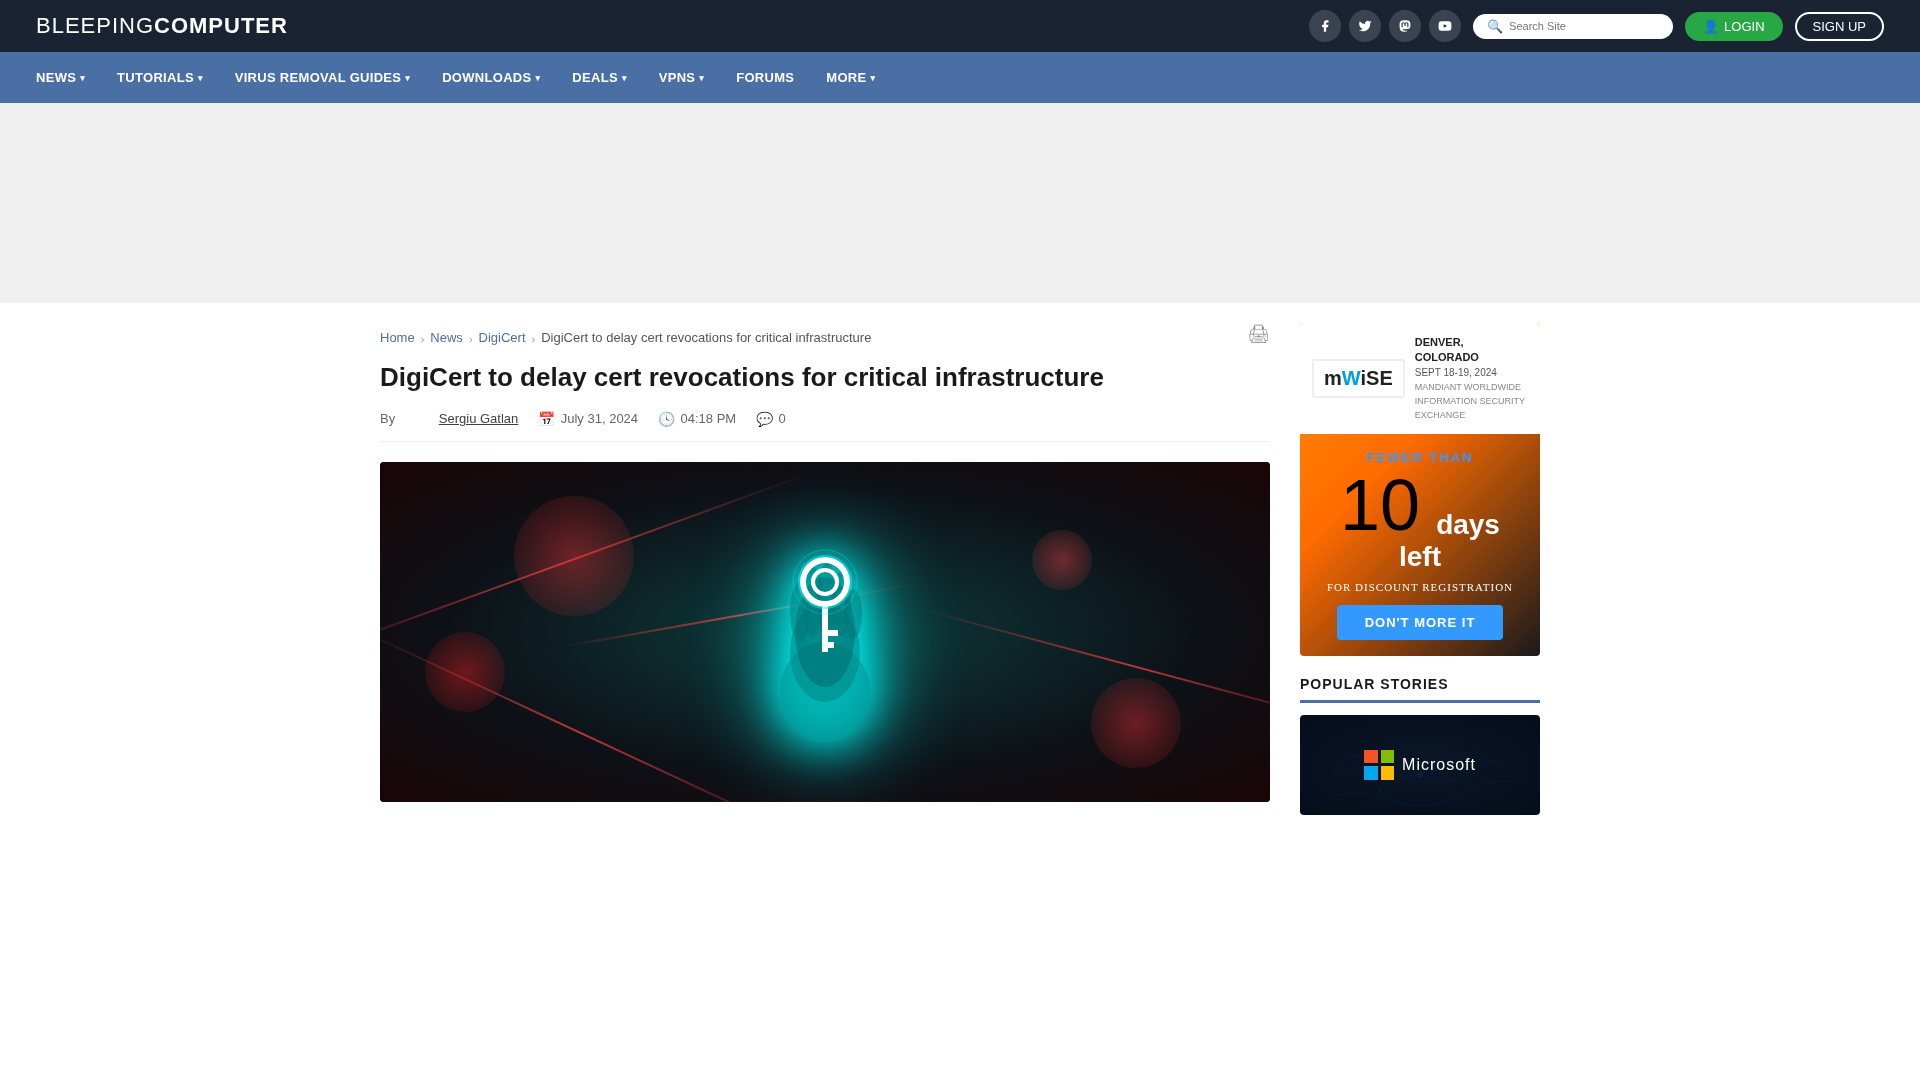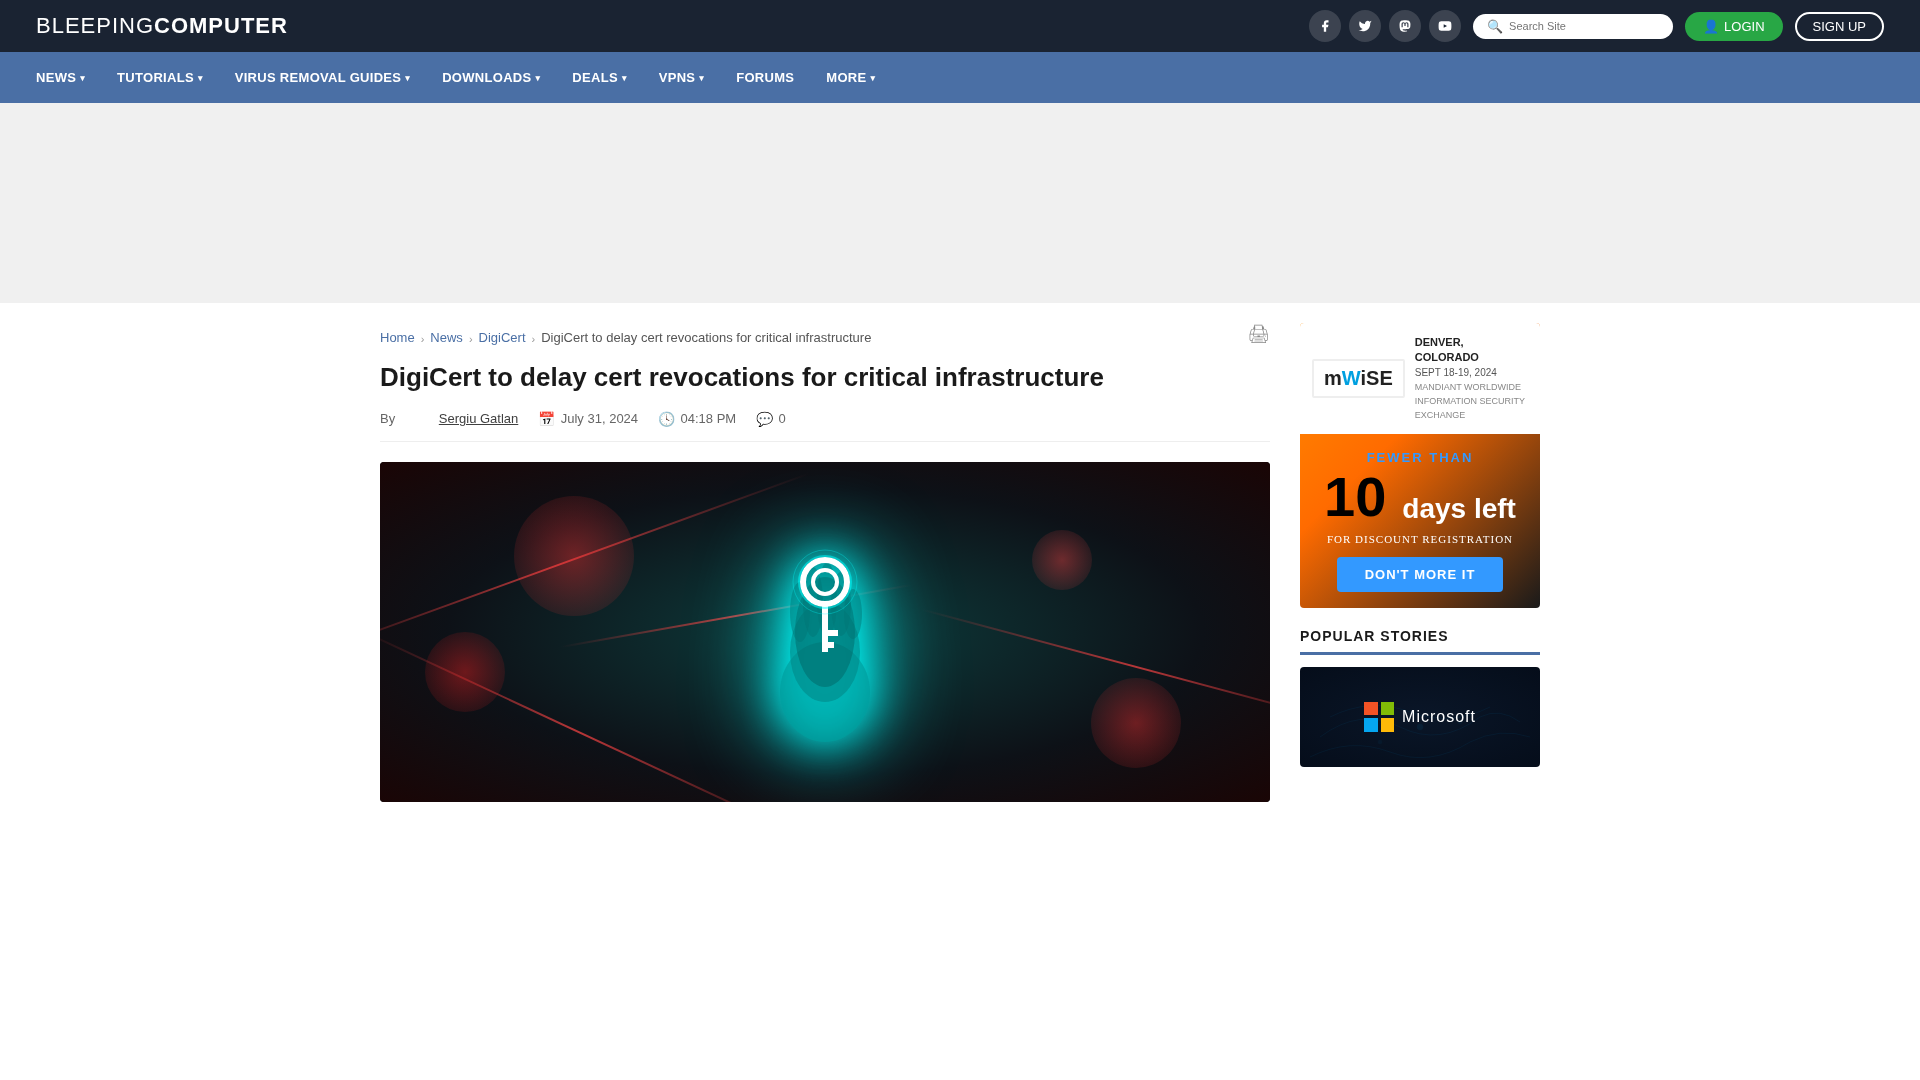--- a/index.html
+++ b/index.html
@@ -249,21 +249,21 @@
     }
     .mwise-logo-box span { color: #00a0e0; }
     .mwise-info { font-size: 10px; color: #555; line-height: 1.4; }
     .mwise-info strong { font-size: 11px; color: #222; }
     .sidebar-ad-body {
       padding: 16px;
       text-align: center;
       color: #fff;
     }
     .fewer-than { font-size: 13px; font-weight: 700; color: #3399ff; letter-spacing: 2px; margin-bottom: 4px; }
-    .days-number { font-size: 56px; font-weight: 700; color: #000; line-height: 1; display: inline-block; }
+    .days-number { font-size: 72px; font-weight: 400; color: #000; line-height: 1; display: inline-block; }
     .days-text { font-size: 28px; font-weight: 700; color: #fff; vertical-align: bottom; margin-left: 16px; }
     .for-discount { font-size: 11px; color: #fff; margin-top: 8px; letter-spacing: 1px; font-family: Liberation Serif, serif; }
     .dont-miss-btn {
       background: #3399ff;
       color: #fff;
       border: none;
       border-radius: 4px;
       padding: 10px 20px;
       font-size: 13px;
       font-weight: 700;

